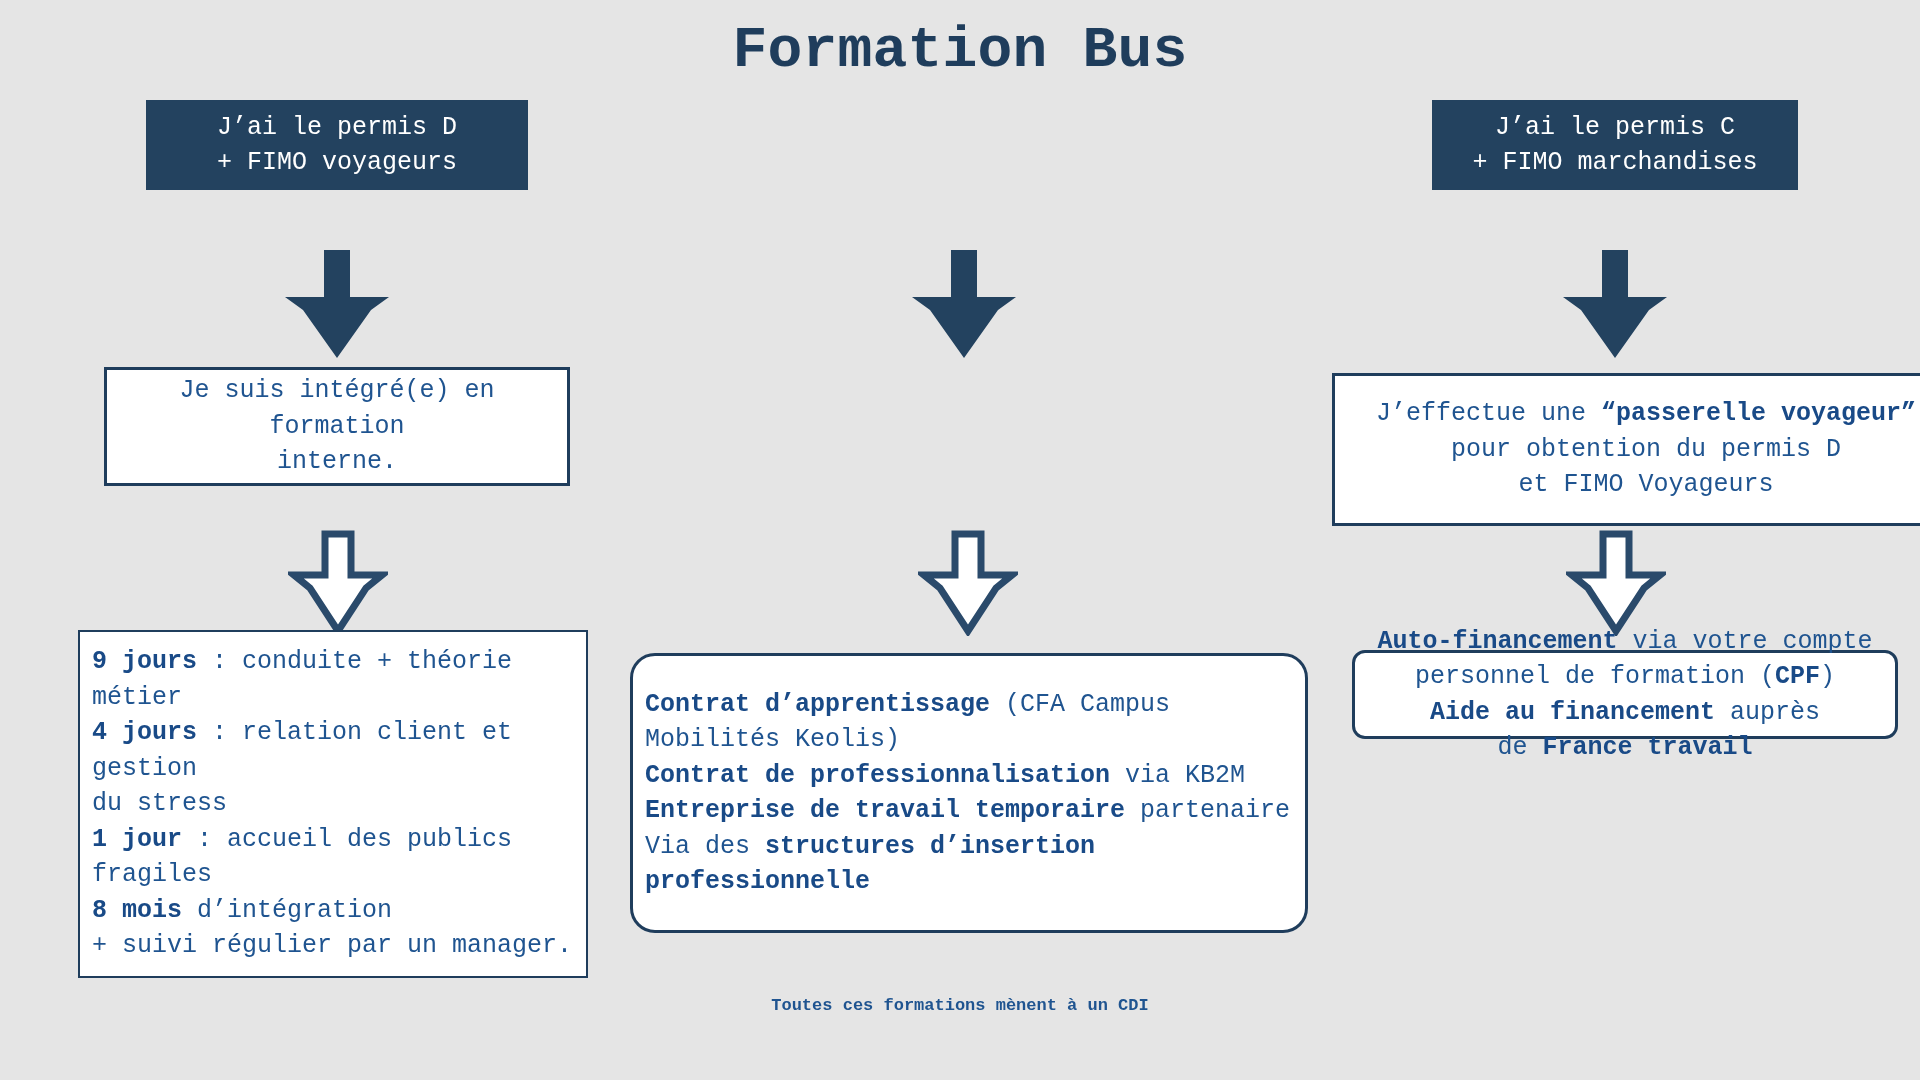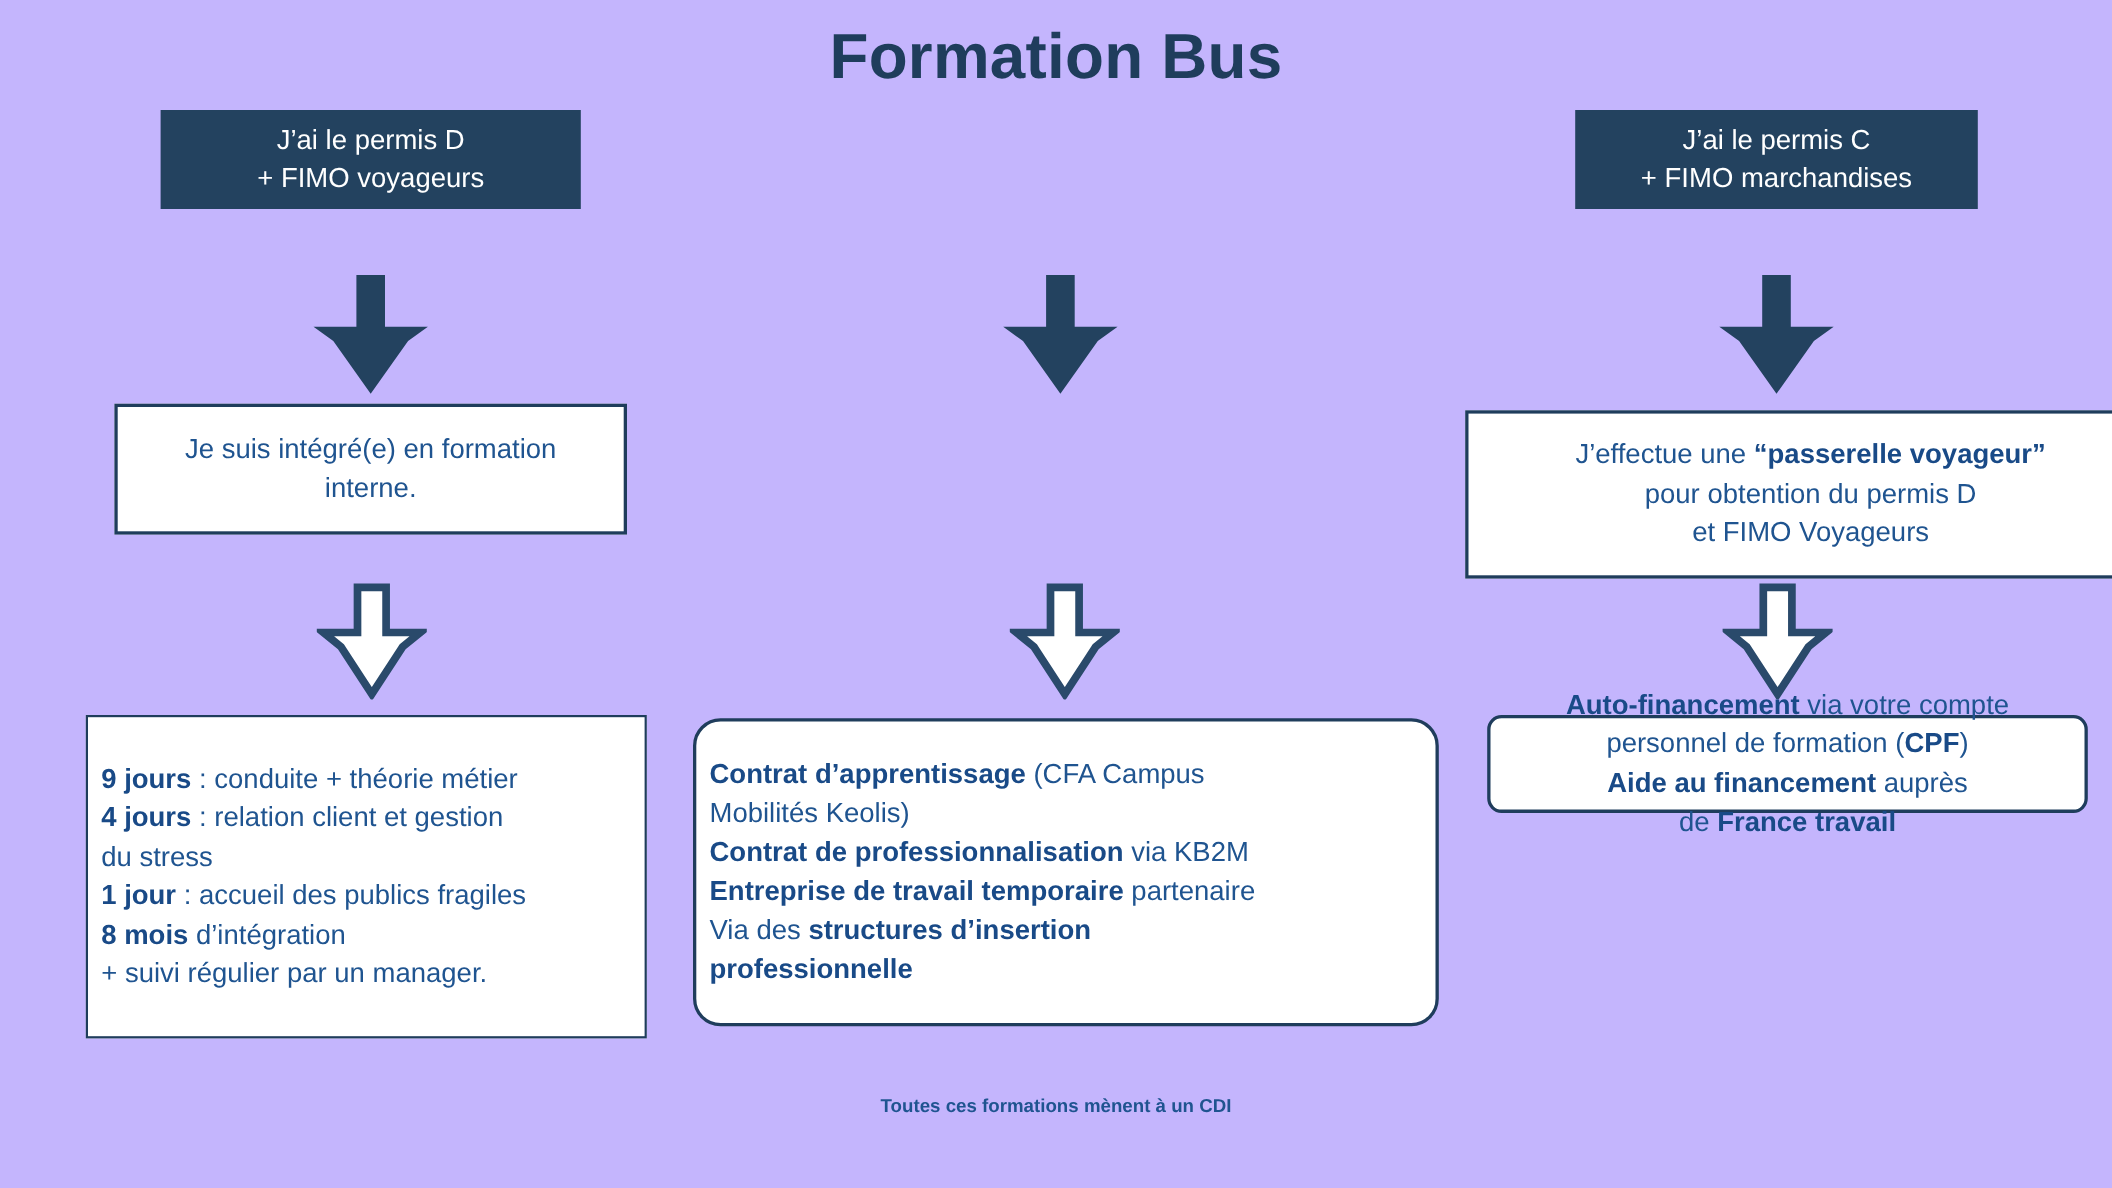--- a/index.html
+++ b/index.html
@@ -5,22 +5,22 @@
 <style>
   html, body {
     margin: 0;
     padding: 0;
     background: #ffffff;
   }
   #canvas {
     position: relative;
     width: 1920px;
     height: 1080px;
-    background: #c4b5fd;
-    font-family: Liberation Sans, sans-serif;
+    background: #e5e5e5;
+    font-family: Liberation Mono, monospace;
     overflow: hidden;
   }
 
   
   #page-title {
     position: absolute;
     left: 0;
     top: 18px;
     width: 1920px;
     text-align: center;
@@ -113,21 +113,21 @@
   <div class="outline-box" style="left:104px; top:367px; width:466px; height:119px;">
     <div class="box-text">Je suis intégré(e) en formation<br>interne.</div>
   </div>
 
   <div class="arrow" style="left:288px; top:530px; width:100px; height:106px;">
     <svg width="100" height="106" viewBox="0 0 100 106" aria-hidden="true">
       <path d="M37,4 L63,4 L63,45 L94,45 L78,58 L50,101 L22,58 L6,45 L37,45 Z" fill="#ffffff" stroke="#2a4a6b" stroke-width="7" stroke-linejoin="miter"></path>
     </svg>
   </div>
 
-  <div class="outline-box thin left-align" style="left:78px; top:650px; width:510px; height:294px;">
+  <div class="outline-box thin left-align" style="left:78px; top:630px; width:510px; height:348px;">
     <div class="box-text"><b>9 jours</b> : conduite + théorie métier<br><b>4 jours</b> : relation client et gestion<br>du stress<br><b>1 jour</b> : accueil des publics fragiles<br><b>8 mois</b> d’intégration<br>+ suivi régulier par un manager.</div>
   </div>
 
 
   <div class="arrow" style="left:910px; top:248px; width:108px; height:112px;">
     <svg width="108" height="112" viewBox="0 0 108 112" aria-hidden="true">
       <path d="M41,2 L67,2 L67,49 L106,49 L88,62 L54,110 L20,62 L2,49 L41,49 Z" fill="#23425f"></path>
     </svg>
   </div>
 

